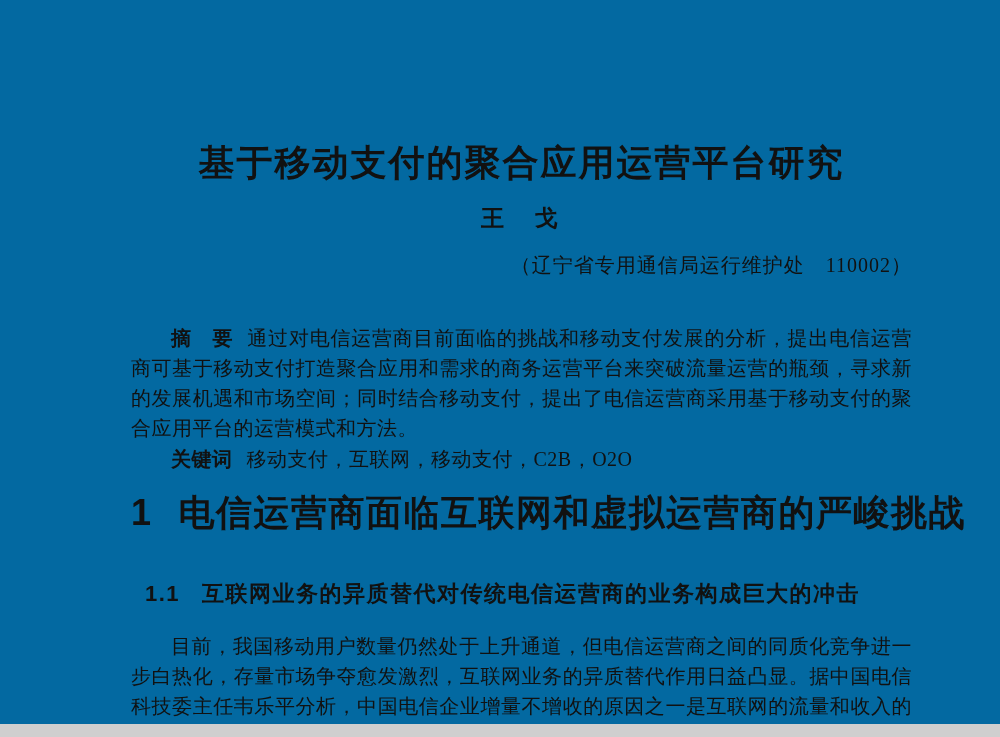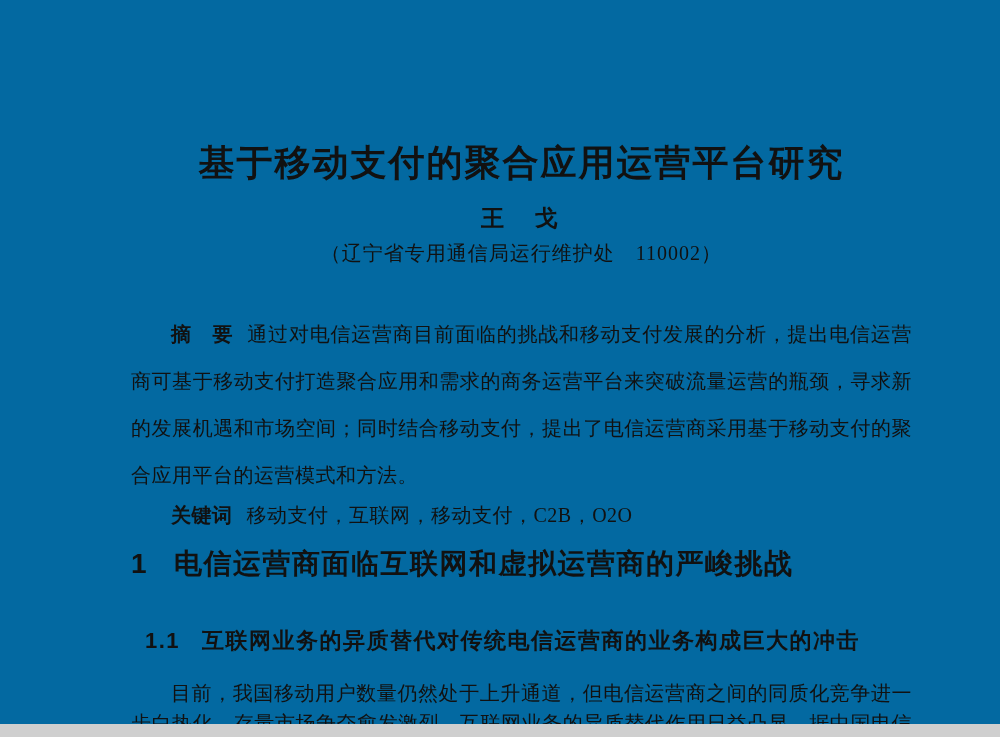--- a/index.html
+++ b/index.html
@@ -34,29 +34,29 @@
     white-space: nowrap;
   }
   .author {
     margin-top: 20px;
     font-size: 23px;
     font-weight: bold;
     letter-spacing: 4px;
     text-align: center;
   }
   .affiliation {
-    margin-top: 6px;
+    margin-top: 18px;
     font-size: 20px;
-    text-align: center;
+    text-align: right;
     letter-spacing: 1px;
   }
   .abstract {
     margin: 44px 0 0 0;
     font-size: 20px;
-    line-height: 47px;
+    line-height: 30px;
     letter-spacing: 0.5px;
     text-align: justify;
     text-indent: 2em;
   }
   .abstract .label,
   .keywords .label {
     font-family: "Liberation Sans", "DejaVu Sans", sans-serif;
     font-weight: bold;
     margin-right: 0.7em;
   }
@@ -64,21 +64,21 @@
     margin: 0;
     font-size: 20px;
     line-height: 33px;
     letter-spacing: 0.5px;
     text-indent: 2em;
   }
   .sec1-heading {
     margin: 16px 0 0 0;
     font-family: "Liberation Sans", "DejaVu Sans", sans-serif;
     font-weight: bold;
-    font-size: 28px;
+    font-size: 36px;
     line-height: 1.15;
     letter-spacing: 1.5px;
     white-space: nowrap;
   }
   .sec1-heading .sec-number { margin-right: 26px; }
   .sec11-heading {
     margin: 47px 0 0 14px;
     font-family: "Liberation Sans", "DejaVu Sans", sans-serif;
     font-weight: bold;
     font-size: 22px;

